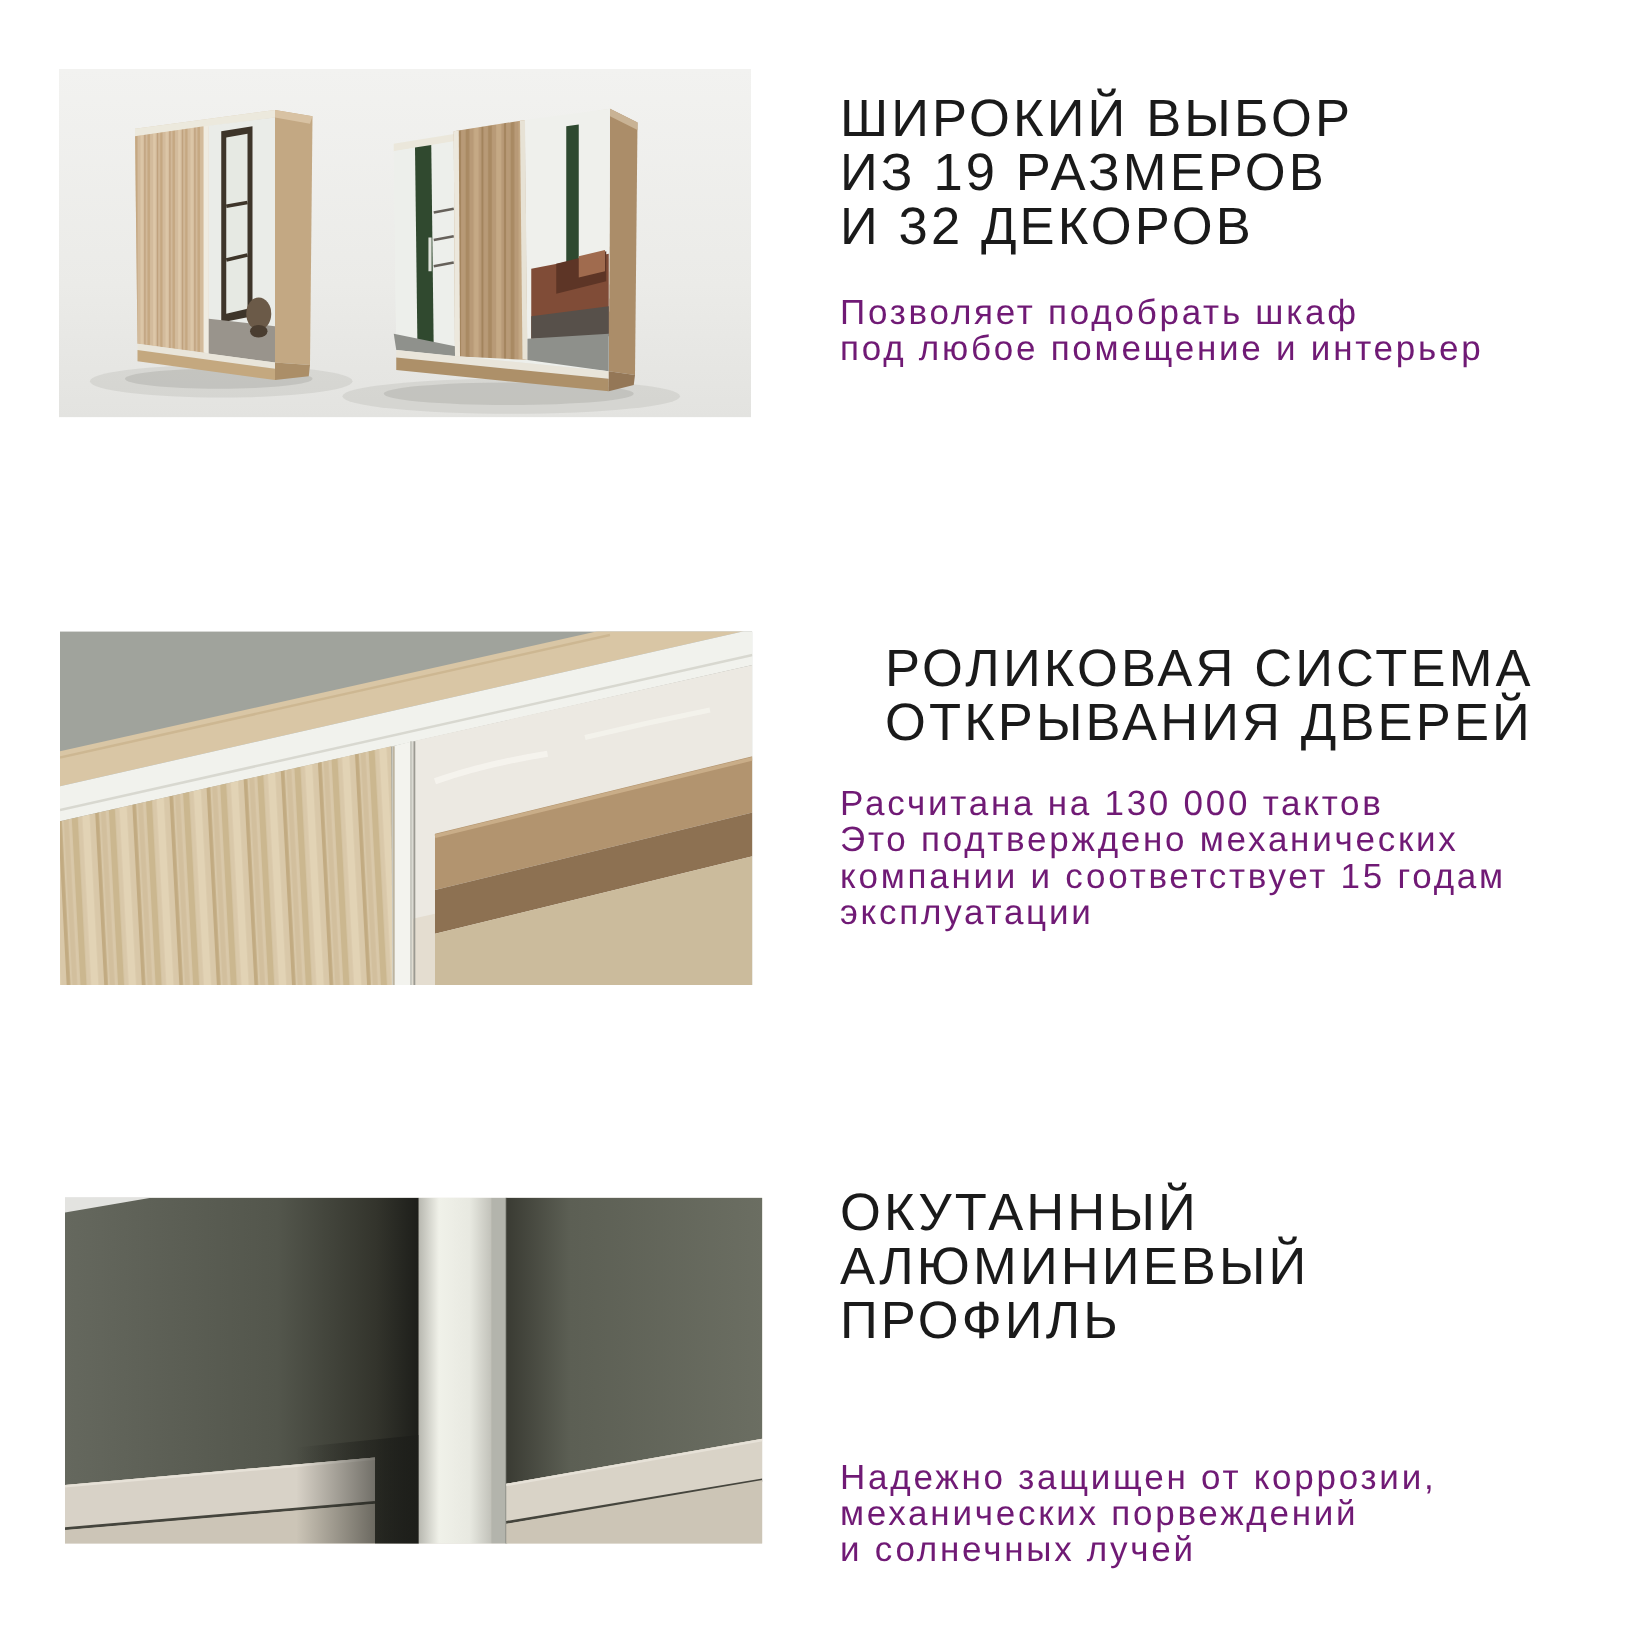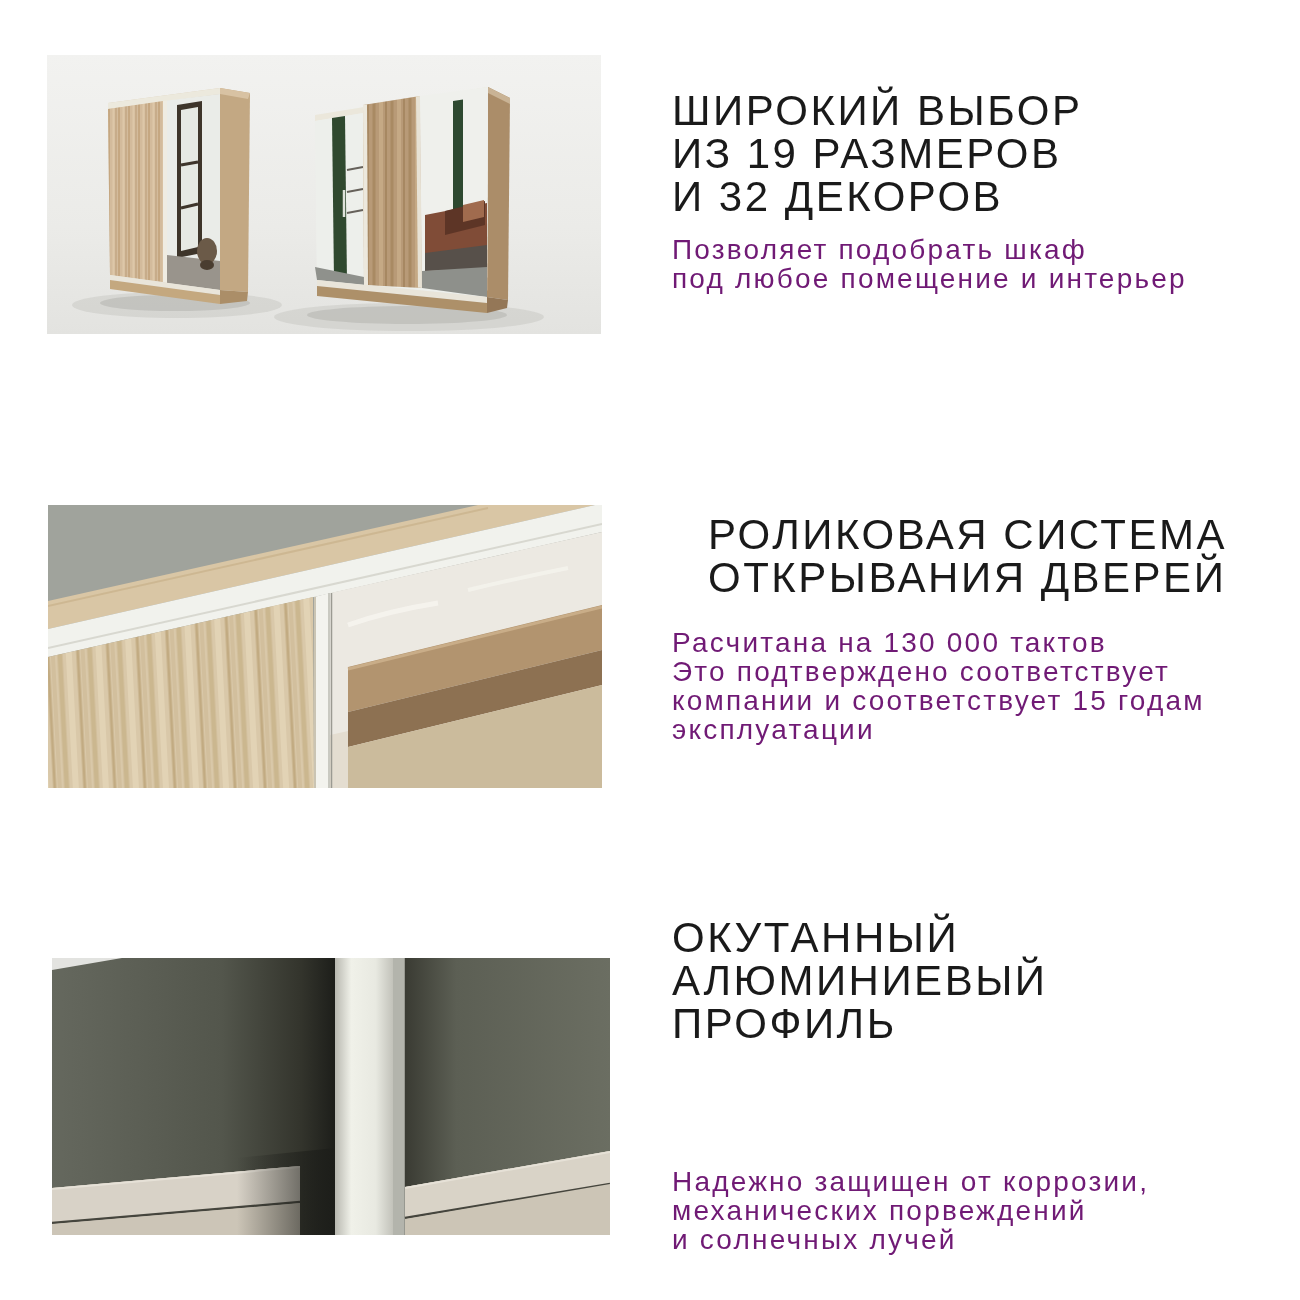--- a/index.html
+++ b/index.html
@@ -105,21 +105,21 @@
           <polygon points="375,216 440,212 440,242 375,233" fill="#8e908b"></polygon>
         </g>
 
         <polygon points="270,225 440,242 440,248 270,231" fill="#e9e5da"></polygon>
         <polygon points="270,231 440,248 440,258 270,241" fill="#ad9069"></polygon>
         <polygon points="440,242 461,245 460,253 440,258" fill="#947757"></polygon>
       </g>
     </svg>
   </figure>
 
-  <div class="txt title" style="top:73px;margin-top:16px;">
+  <div class="txt title" style="top:73px;">
     <h2>
       <span class="ln">ШИРОКИЙ ВЫБОР</span>
       <span class="ln">ИЗ 19 РАЗМЕРОВ</span>
       <span class="ln">И 32 ДЕКОРОВ</span>
     </h2>
   </div>
   <div class="txt bodytxt" style="top:235px;">
     <p>
       <span class="ln">Позволяет подобрать шкаф</span>
       <span class="ln">под любое помещение и интерьер</span>
@@ -168,21 +168,21 @@
 
   <div class="txt title" style="top:513px;margin-left:36px;">
     <h2>
       <span class="ln">РОЛИКОВАЯ СИСТЕМА</span>
       <span class="ln">ОТКРЫВАНИЯ ДВЕРЕЙ</span>
     </h2>
   </div>
   <div class="txt bodytxt" style="top:628px;">
     <p>
       <span class="ln">Расчитана на 130 000 тактов</span>
-      <span class="ln">Это подтверждено соответствует</span>
+      <span class="ln">Это подтверждено механических</span>
       <span class="ln">компании и соответствует 15 годам</span>
       <span class="ln">эксплуатации</span>
     </p>
   </div>
 
   <figure class="photo" style="left:52px;top:958px;width:558px;height:277px;margin:0;">
     <svg viewBox="0 0 558 277" preserveAspectRatio="none">
       <defs>
         <linearGradient id="p3left" x1="0" y1="0" x2="1" y2="0">
           <stop offset="0" stop-color="#65685e"></stop>
@@ -226,21 +226,21 @@
       <g>
         <polygon points="353,0 558,0 558,193 353,229" fill="url(#p3right)"></polygon>
         <polygon points="353,229 558,193 558,225 353,260" fill="#d9d3c7"></polygon>
         <line x1="353" y1="230" x2="558" y2="194" stroke="#e6e1d7" stroke-width="2"></line>
         <line x1="353" y1="260" x2="558" y2="226" stroke="#45453d" stroke-width="2.5"></line>
         <polygon points="353,261 558,226 558,277 353,277" fill="#ccc5b6"></polygon>
       </g>
     </svg>
   </figure>
 
-  <div class="txt title" style="top:916px;">
+  <div class="txt title" style="top:948px;">
     <h2>
       <span class="ln">ОКУТАННЫЙ</span>
       <span class="ln">АЛЮМИНИЕВЫЙ</span>
       <span class="ln">ПРОФИЛЬ</span>
     </h2>
   </div>
   <div class="txt bodytxt" style="top:1167px;">
     <p>
       <span class="ln">Надежно защищен от коррозии,</span>
       <span class="ln">механических порвеждений</span>

